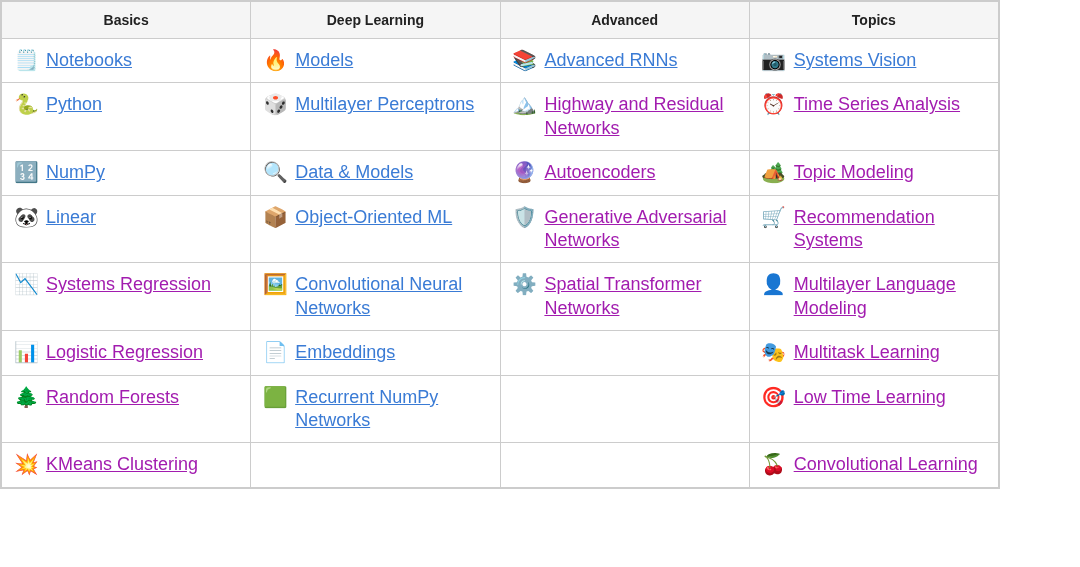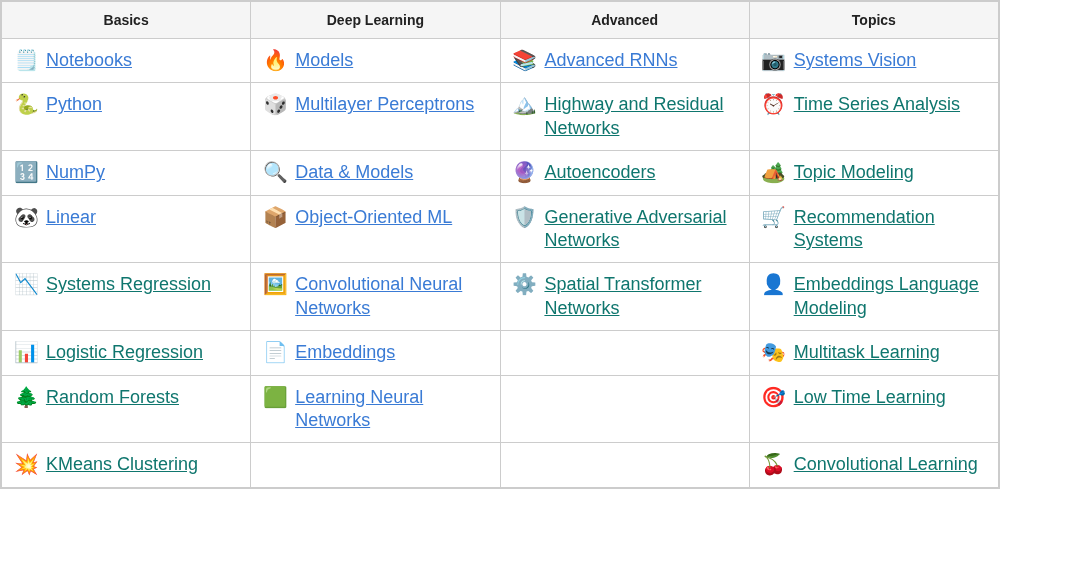--- a/index.html
+++ b/index.html
@@ -45,21 +45,21 @@
       margin-top: 1px;
       line-height: 1;
     }
     .cell-item .label {
       color: #3a7bd5;
       font-size: 18px;
       line-height: 1.3;
       text-decoration: underline;
     }
     .cell-item .label.no-link {
-      color: #0f766e;
+      color: #a21caf;
     }
     tr td {
       height: auto;
     }
   </style>
 </head>
 <body>
 
 <div class="table-container">
   <table>
@@ -191,21 +191,21 @@
           </td>
           <td>
             <div class="cell-item">
               <span class="icon">⚙️</span>
               <span class="label no-link">Spatial Transformer Networks</span>
             </div>
           </td>
           <td>
             <div class="cell-item">
               <span class="icon">👤</span>
-              <span class="label no-link">Embeddings Language Modeling</span>
+              <span class="label no-link">Multilayer Language Modeling</span>
             </div>
           </td>
         </tr>
         <tr>
           <td>
             <div class="cell-item">
               <span class="icon">📊</span>
               <span class="label no-link">Logistic Regression</span>
             </div>
           </td>
@@ -226,21 +226,21 @@
         <tr>
           <td>
             <div class="cell-item">
               <span class="icon">🌲</span>
               <span class="label no-link">Random Forests</span>
             </div>
           </td>
           <td>
             <div class="cell-item">
               <span class="icon">🟩</span>
-              <span class="label">Learning Neural Networks</span>
+              <span class="label">Recurrent NumPy Networks</span>
             </div>
           </td>
           <td></td>
           <td>
             <div class="cell-item">
               <span class="icon">🎯</span>
               <span class="label no-link">Low Time Learning</span>
             </div>
           </td>
         </tr>

